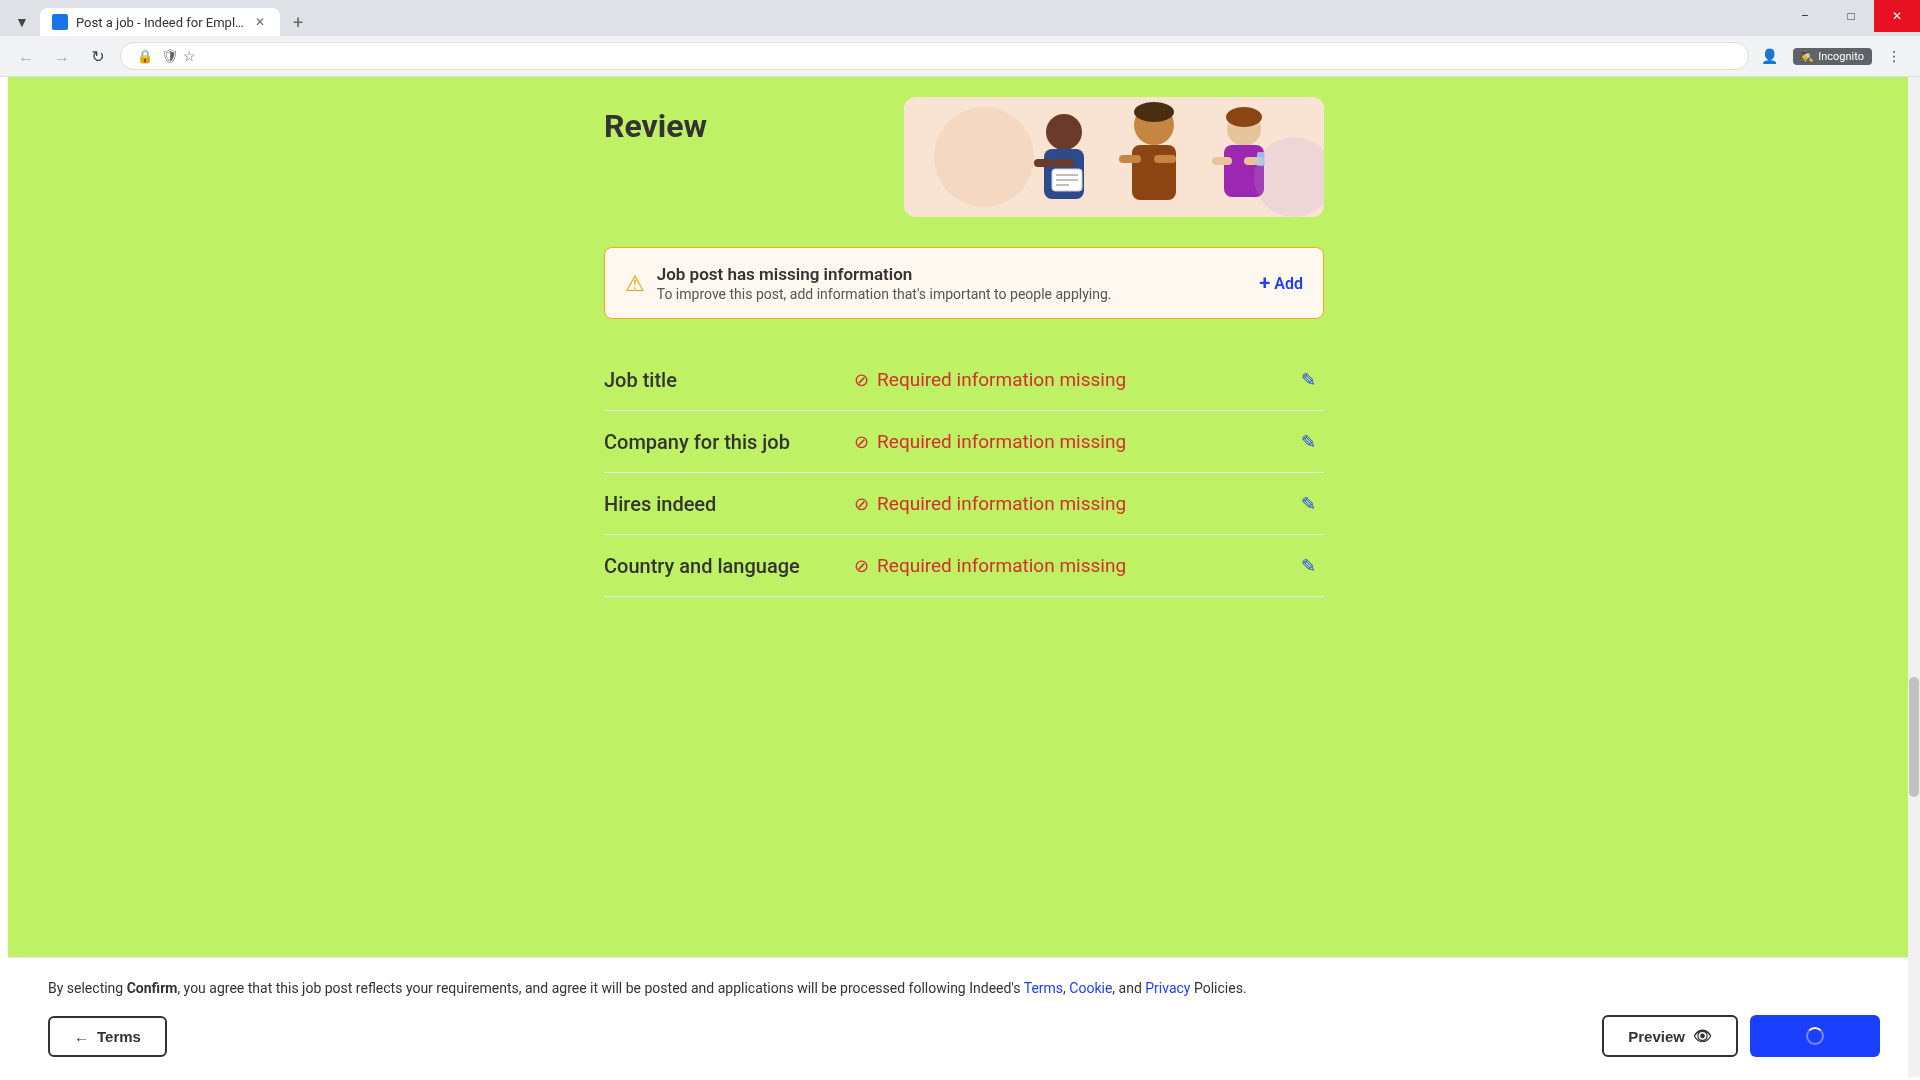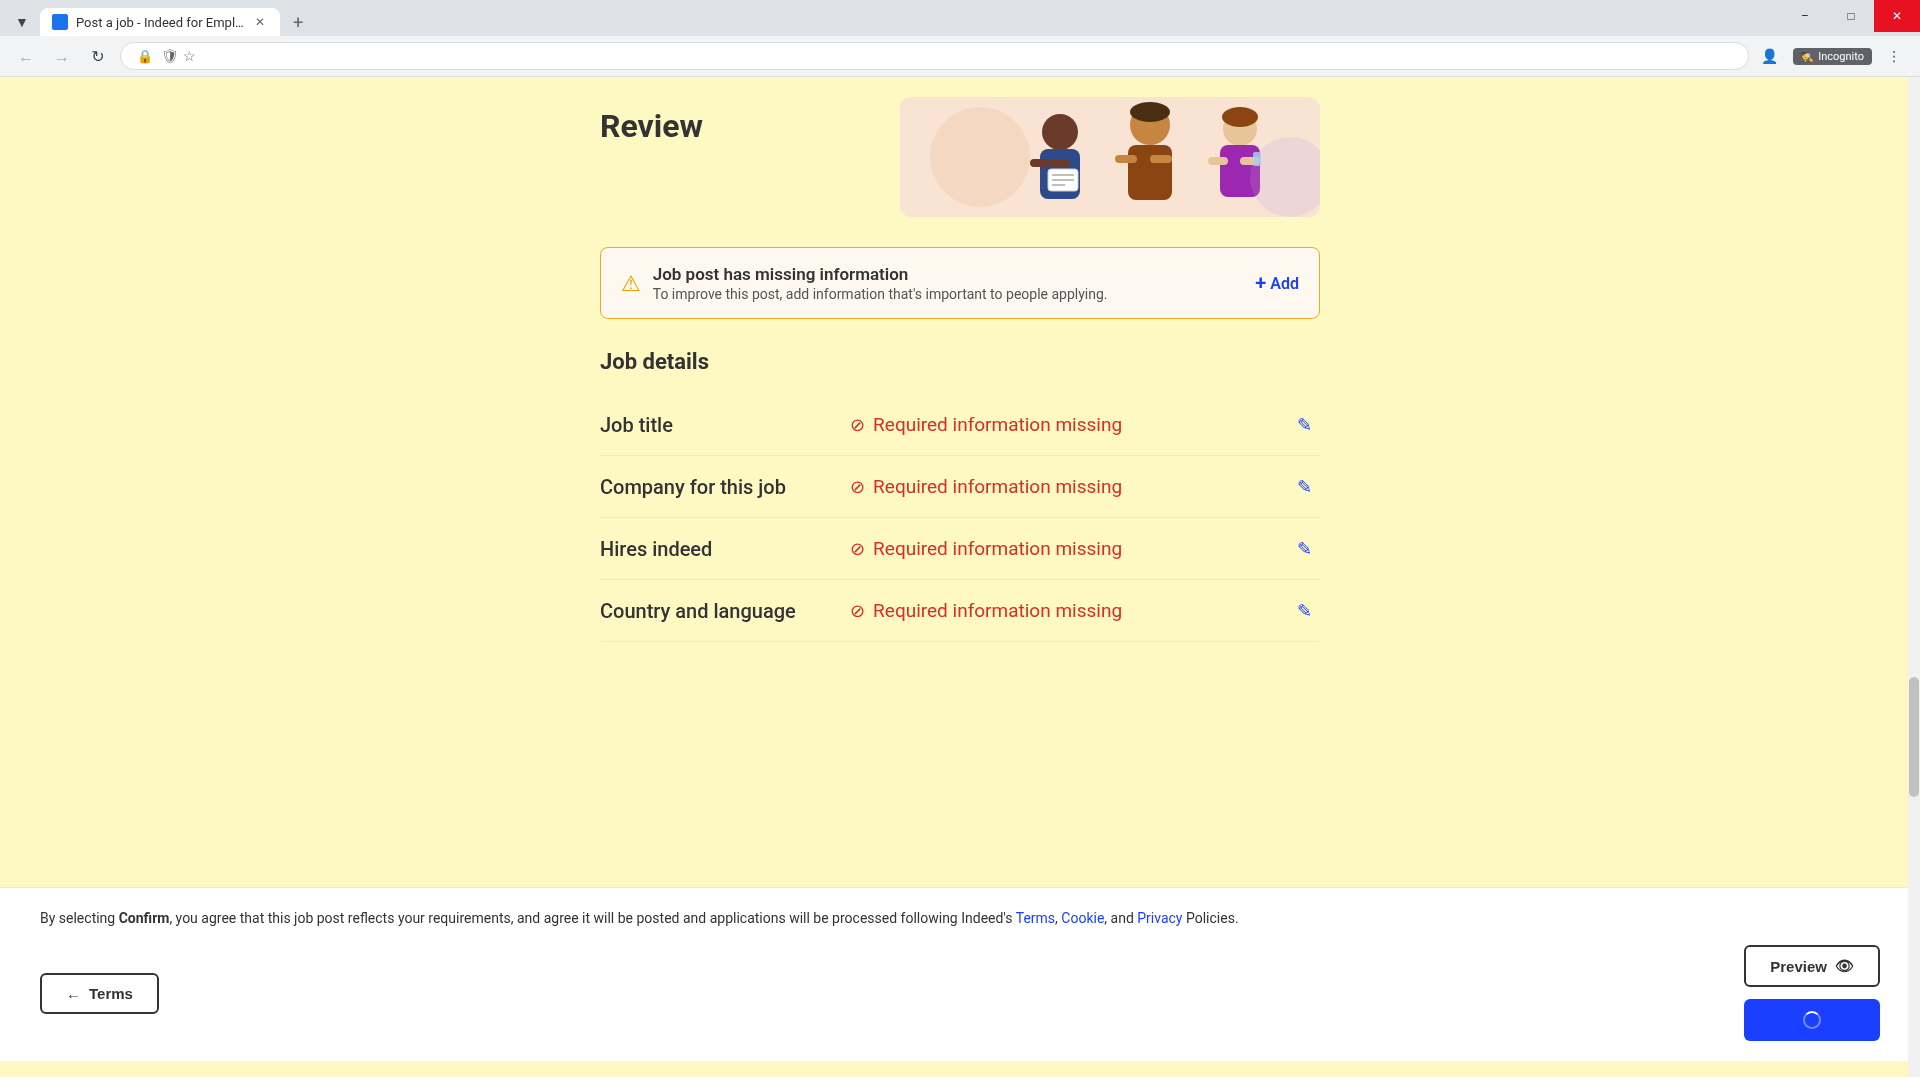--- a/index.html
+++ b/index.html
@@ -155,22 +155,23 @@
       cursor: pointer;
       font-size: 12px;
       color: #333;
     }
     .win-btn:last-child { color: #fff; background: transparent; }
 
     
     .page-content {
       height: calc(1080px - 80px);
       overflow: hidden;
-      background: #fef9c3;
+      background: #bef264;
       position: relative;
+      margin-left: 8px;
     }
 
     .main-container {
       max-width: 760px;
       margin: 0 auto;
       padding: 20px 20px 0;
     }
 
     
     .header-area {
@@ -284,21 +285,21 @@
       margin-left: auto;
       color: #1a3fff;
       font-size: 18px;
       cursor: pointer;
       padding: 4px 8px;
     }
 
     
     .bottom-bar {
       position: absolute;
-      bottom: 16px;
+      bottom: 0;
       left: 0;
       right: 0;
       background: #fff;
       border-top: 1px solid #e8e8e8;
       padding: 20px 40px;
     }
     .bottom-text {
       font-size: 14px;
       color: #333;
       margin-bottom: 16px;
@@ -325,21 +326,20 @@
       padding: 10px 24px;
       font-size: 15px;
       font-weight: 600;
       color: #333;
       cursor: pointer;
       background: #fff;
     }
     .right-actions {
       display: flex;
       gap: 12px;
-      flex-direction: column;
     }
     .preview-btn {
       display: flex;
       align-items: center;
       gap: 8px;
       border: 2px solid #333;
       border-radius: 6px;
       padding: 10px 24px;
       font-size: 15px;
       font-weight: 600;
@@ -488,21 +488,20 @@
           <div class="warning-title">Job post has missing information</div>
           <div class="warning-desc">To improve this post, add information that's important to people applying.</div>
         </div>
         <div class="add-btn">
           <span class="plus-icon">+</span>
           <span> Add</span>
         </div>
       </div>
 
       <div>
-        <h2 class="section-title">Job details</h2>
 
         <div class="detail-row">
           <span class="detail-label">Job title</span>
           <div class="detail-value">
             <span class="error-icon">⊘</span>
             <span class="error-text">Required information missing</span>
           </div>
           <div class="edit-btn">✎</div>
         </div>
 

